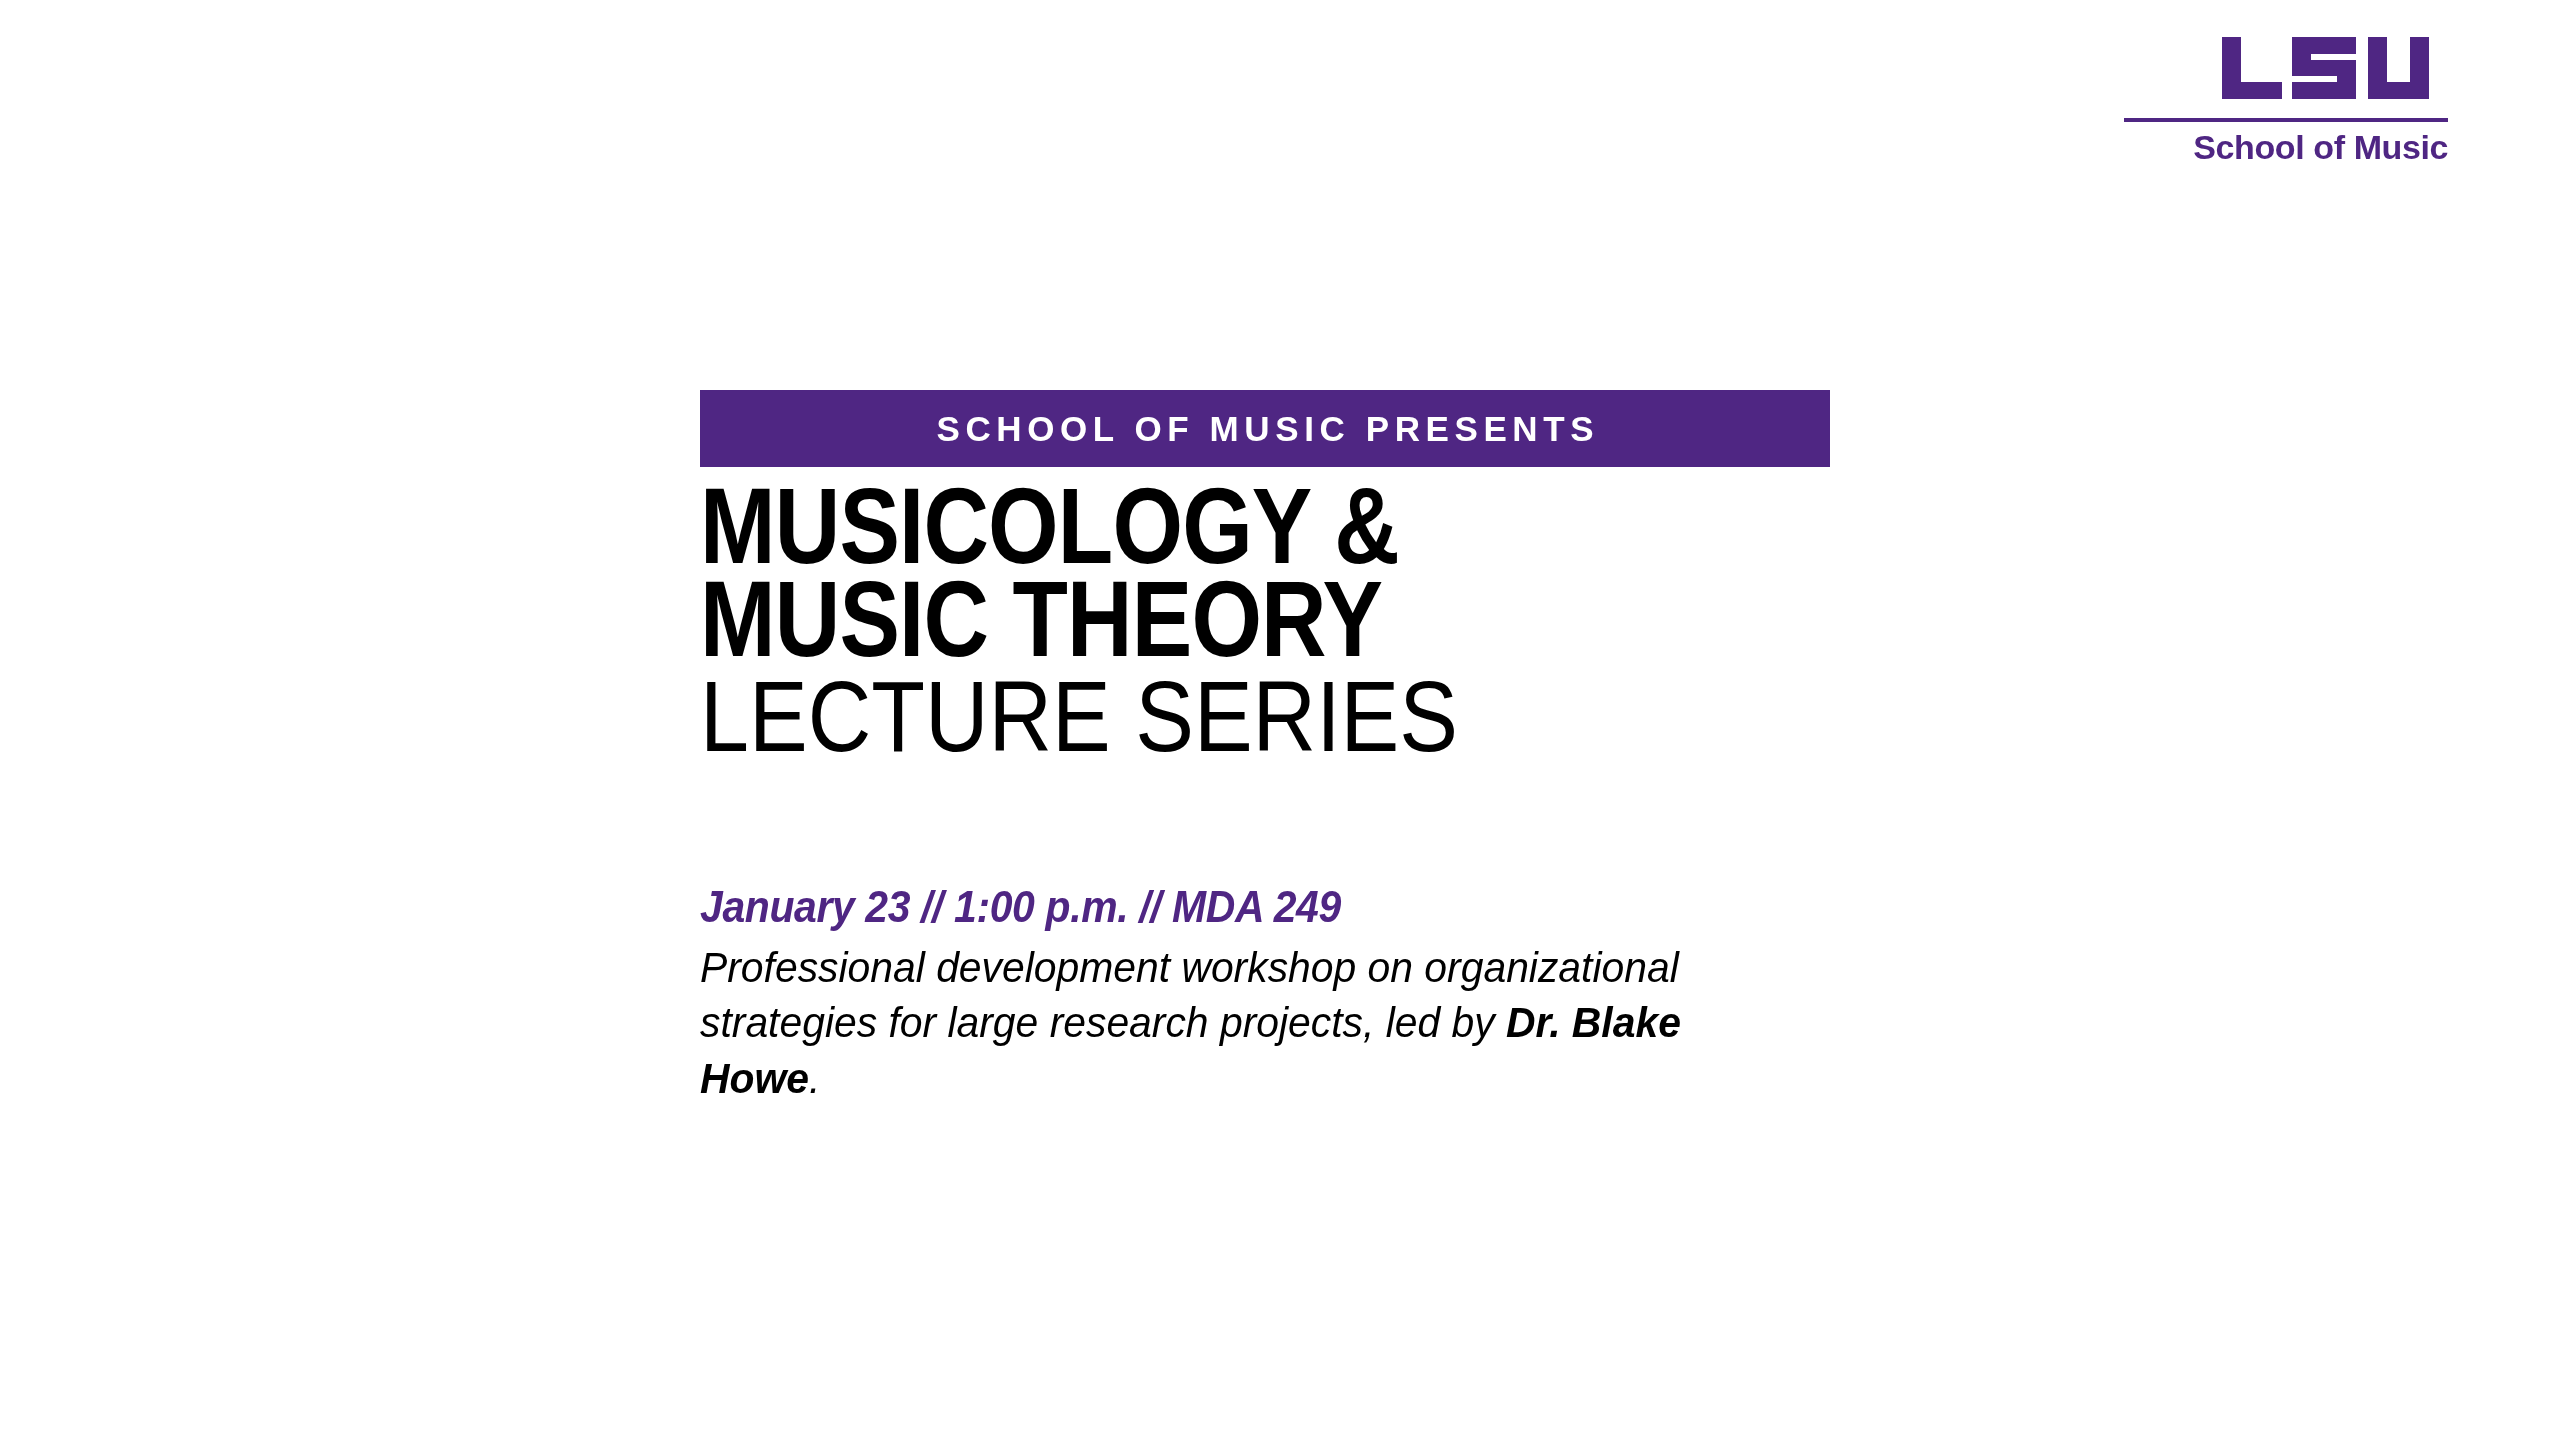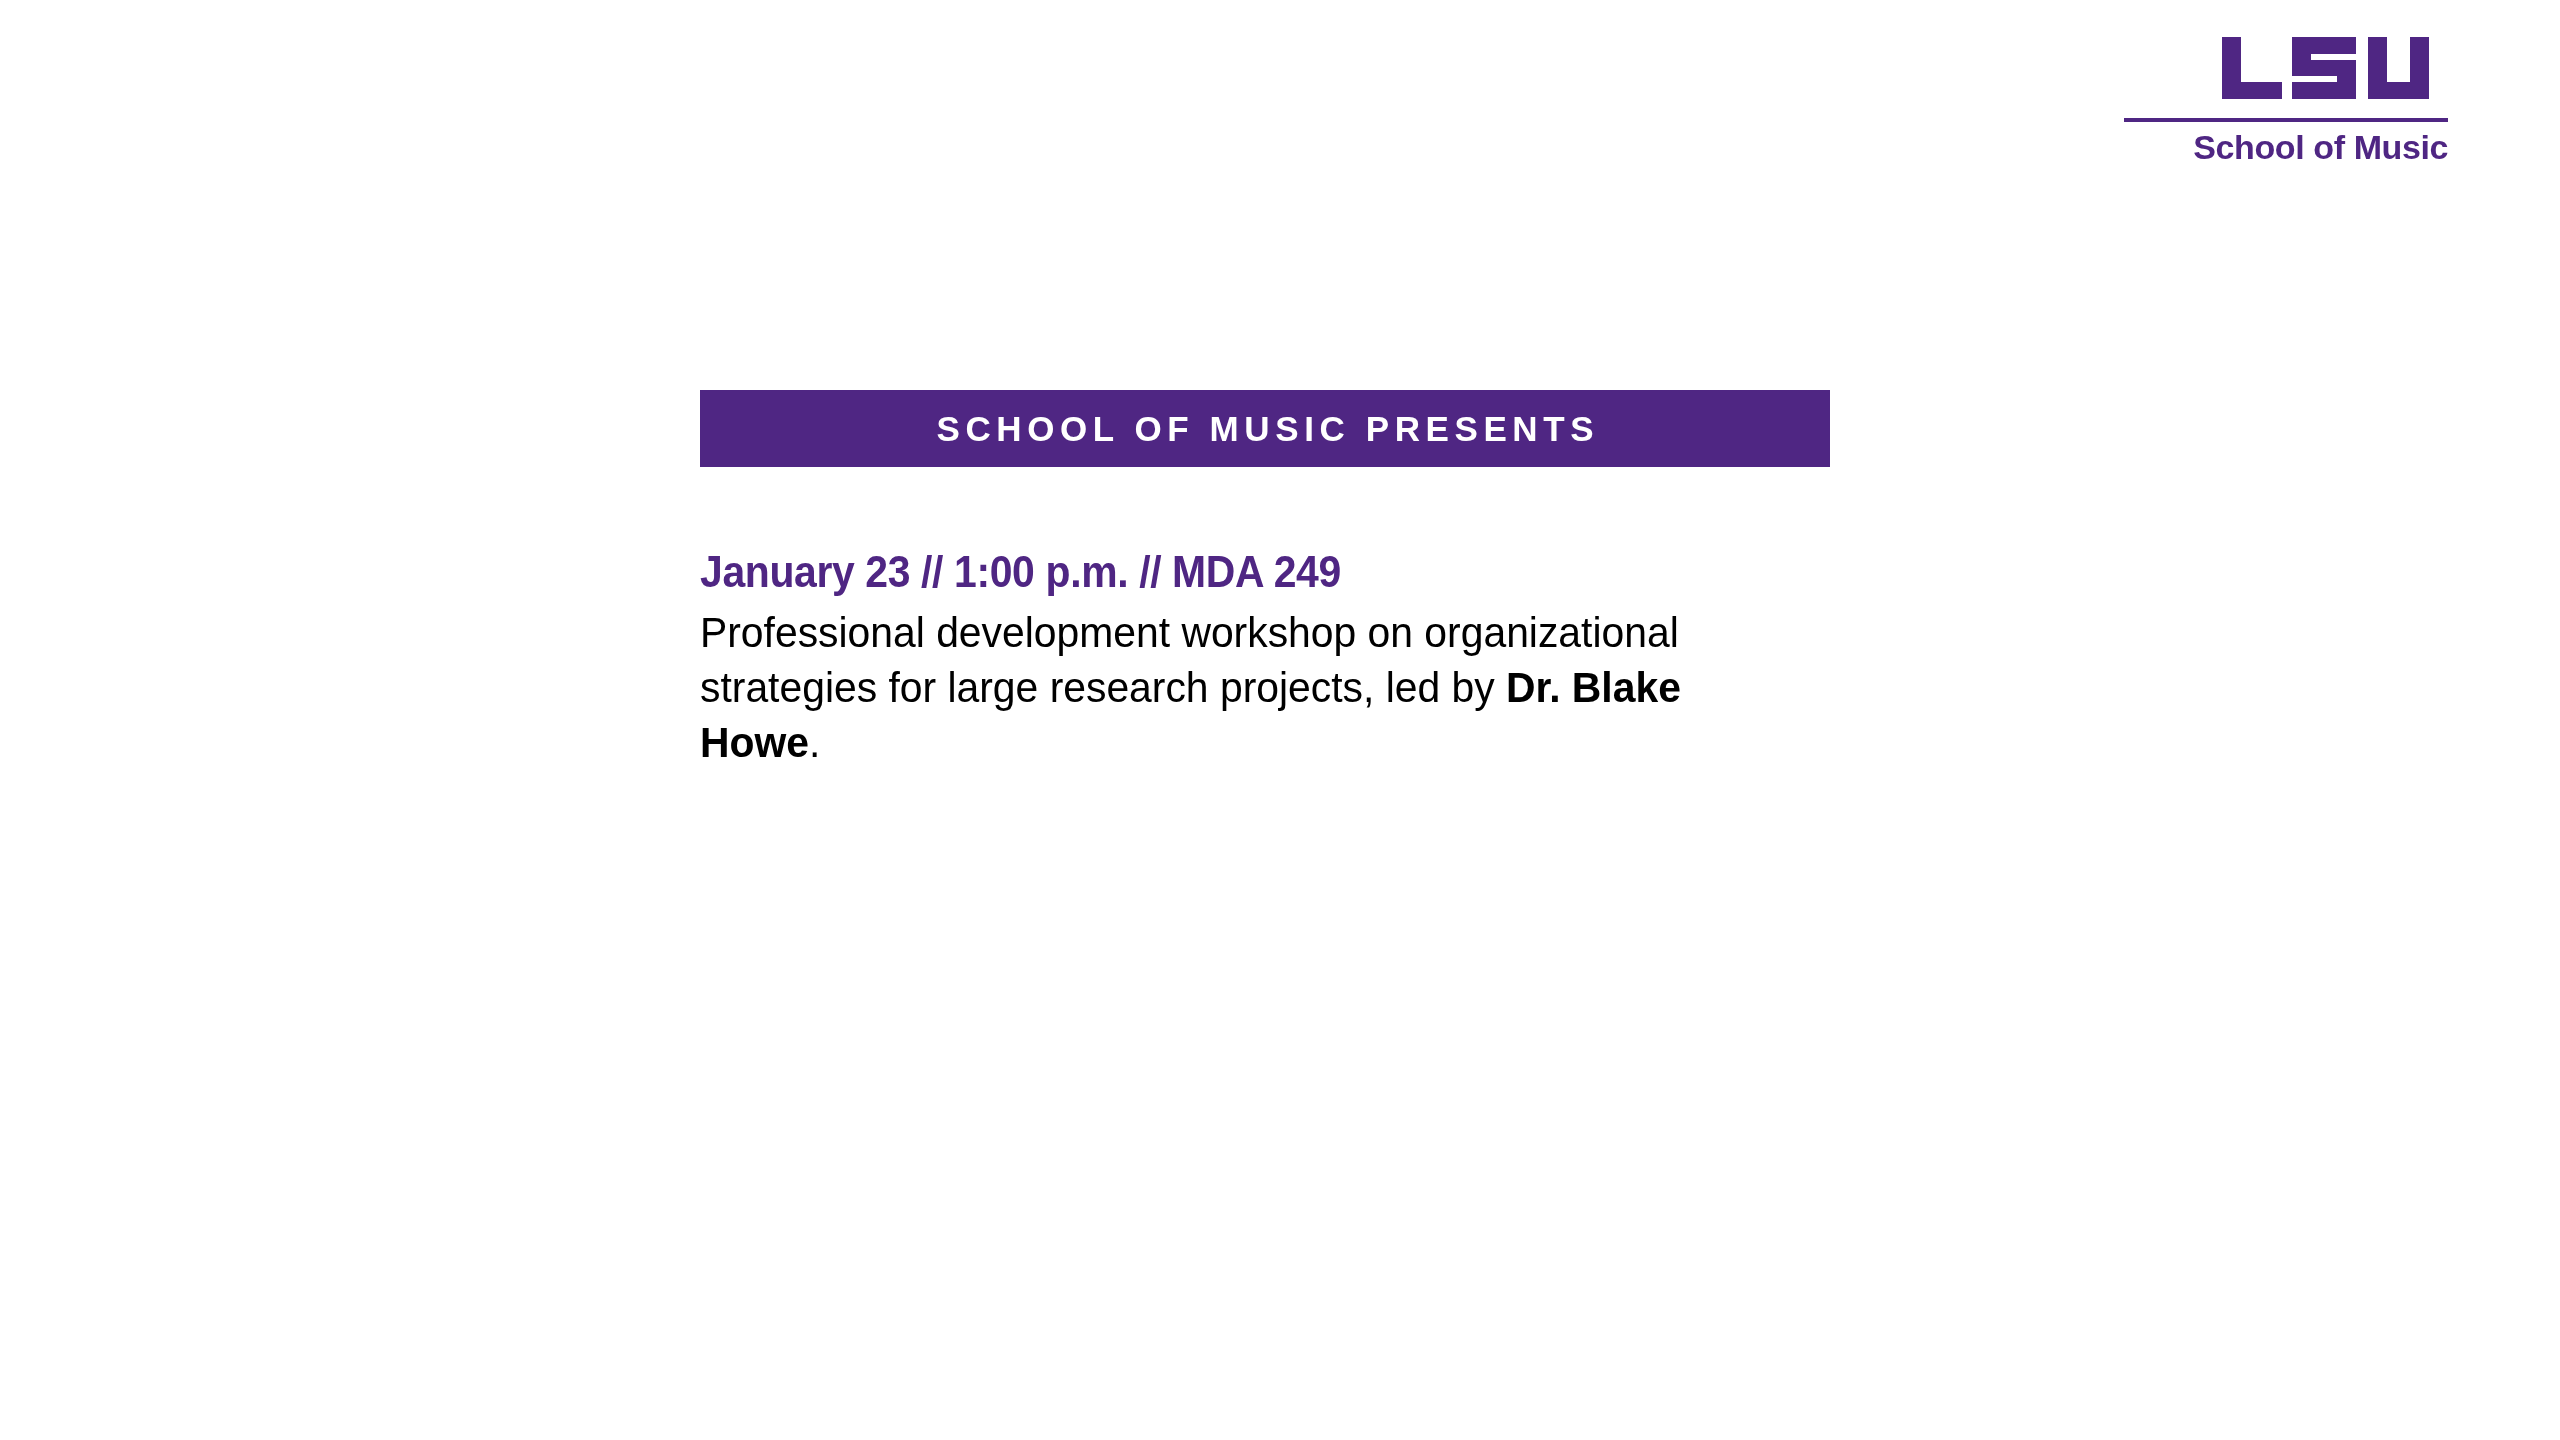--- a/index.html
+++ b/index.html
@@ -93,21 +93,22 @@
     line-height: 0.92;
     letter-spacing: 0px;
     white-space: nowrap;
     transform: scaleX(0.88);
     transform-origin: left center;
     display: block;
     color: #000000;
   }
 
   #details-group {
-    margin-top: 80px;
+    margin-top: 120px;
+    font-style: italic;
   }
   #event-meta {
     color: #4F2683;
     font-size: 44px;
     font-weight: bold;
     letter-spacing: -0.4px;
     white-space: nowrap;
     transform: scaleX(0.93);
     transform-origin: left center;
     display: block;
@@ -144,19 +145,24 @@
 
   <div id="logo-subtitle">School of Music</div>
 </div>
 
 <div id="content">
 
   <div id="presents-banner">
     <span id="presents-banner-label">SCHOOL OF MUSIC PRESENTS</span>
   </div>
 
+  <div id="title-group">
+    <span class="title-line" id="title-line-1">MUSICOLOGY &amp;</span>
+    <span class="title-line" id="title-line-2">MUSIC THEORY</span>
+    <span id="subtitle-line">LECTURE SERIES</span>
+  </div>
 
   <div id="details-group">
     <span id="event-meta">January 23 // 1:00 p.m. // MDA 249</span>
     <div id="event-description"><span>Professional development workshop on organizational strategies for large research projects, led by </span><b>Dr. Blake Howe</b><span>.</span></div>
   </div>
 
 </div>
 
 </body></html>

